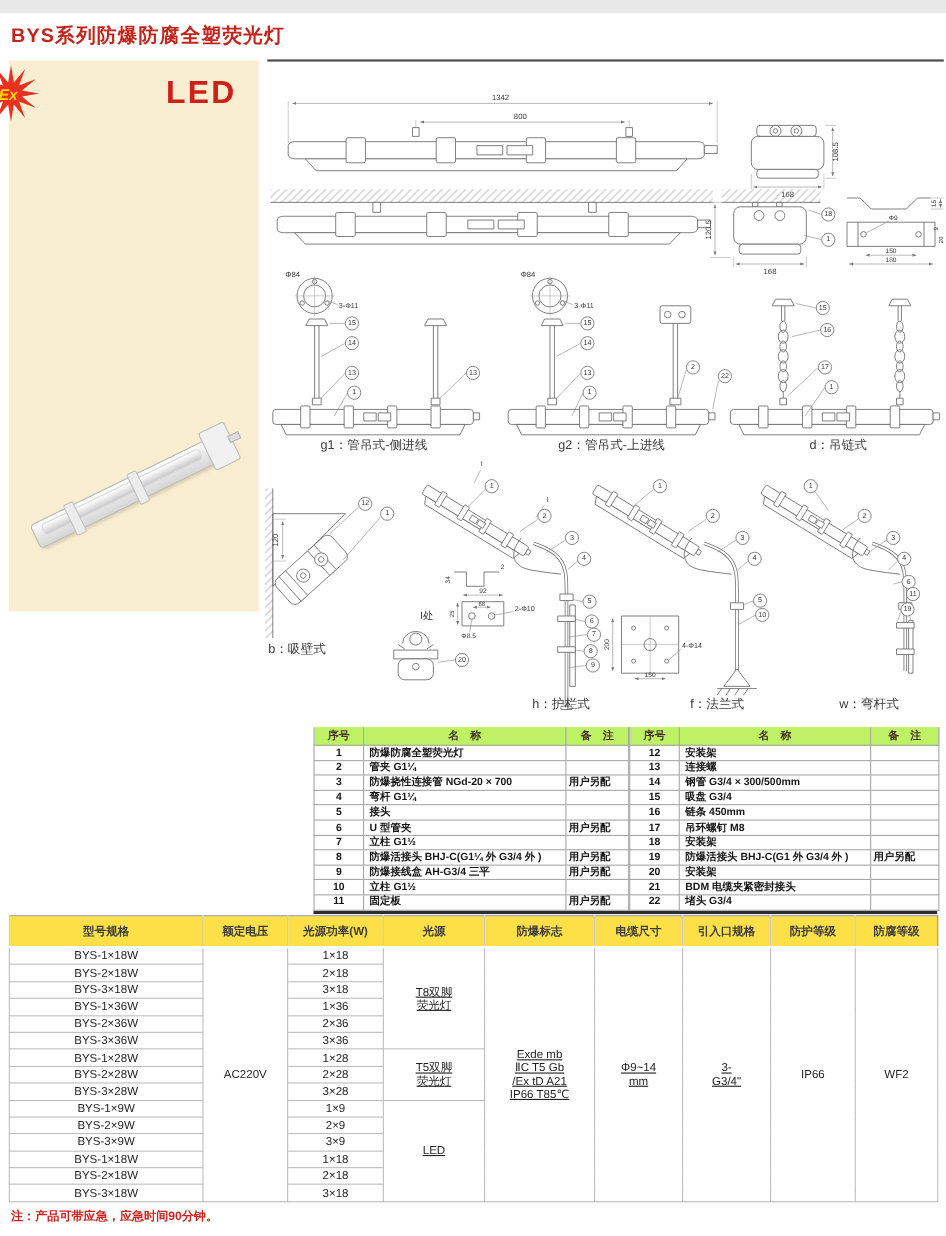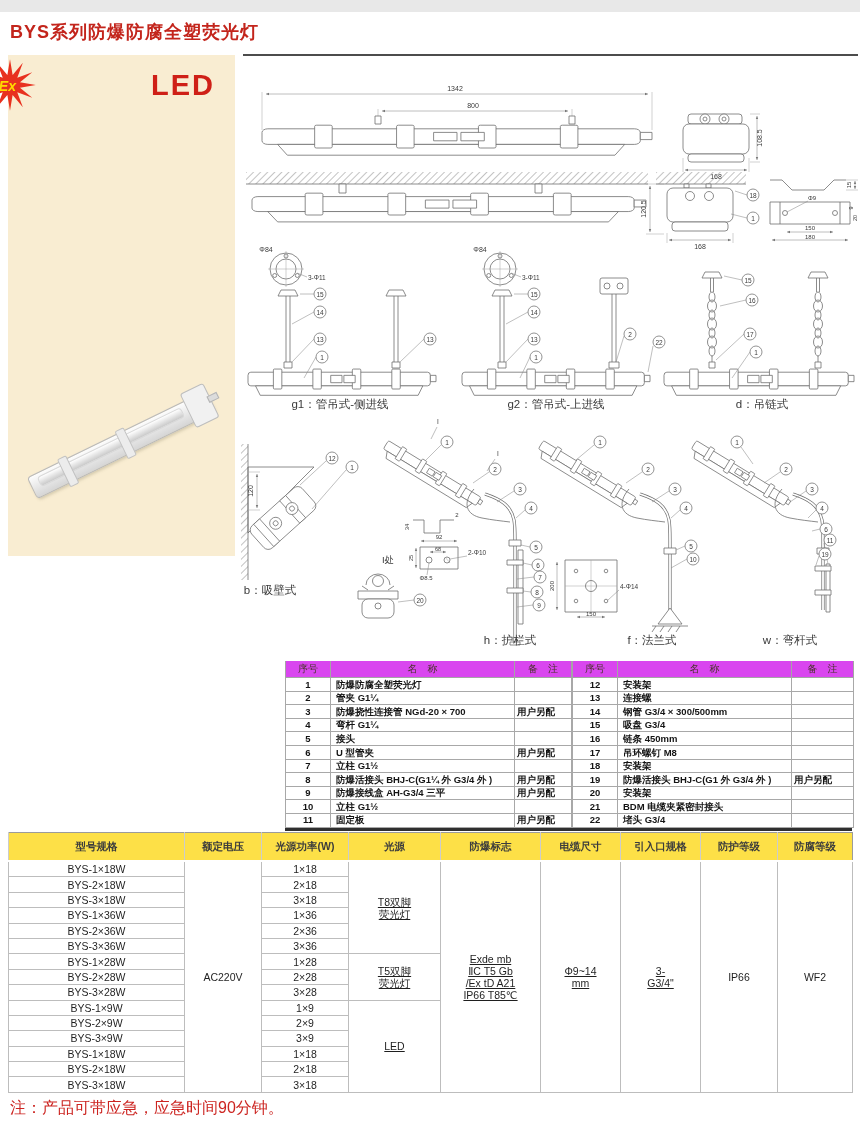--- a/index.html
+++ b/index.html
@@ -42,33 +42,33 @@
   .dm6{font-size:6px;text-anchor:middle;}
   .dm55{font-size:5.5px;text-anchor:middle;}
   .lbl{font-size:6.5px;}
   .cap{font-size:11.5px;text-anchor:middle;fill:#1c1c1c;}
   .izh{font-size:9.5px;text-anchor:middle;fill:#2a2a2a;}
 
   
   #parts-wrap{position:absolute;left:285px;top:649px;width:567px;display:flex;border-bottom:3px solid #2f2f2f;}
   table{border-collapse:collapse;}
   .parts{table-layout:fixed;}
-  .parts th{background:#d946ef;font-size:10px;font-weight:normal;color:#4a342c;height:16px;border:1px solid #a5a5a5;border-top:none;padding:0;}
+  .parts th{background:#bef264;font-size:10px;font-weight:bold;color:#4a342c;height:16px;border:1px solid #a5a5a5;border-top:none;padding:0;}
   .parts td{height:12.6px;font-size:9.5px;font-weight:bold;color:#141414;border:1px solid #a8a8a8;padding:0 2px;line-height:1;}
   .parts .c-no{text-align:center;}
   .parts .c-name{text-align:left;padding-left:5px;}
   .parts .c-note{}
 
   
   #spec{position:absolute;left:8px;top:820px;width:844px;table-layout:fixed;border:1px solid #9b9b9b;}
   #spec th{background:#fde047;height:27px;font-size:10.5px;font-weight:bold;color:#3c3c3c;border-left:1px solid #cccccc;border-bottom:2px solid #ffffff;padding:0;}
   #spec td{height:14.4px;font-size:10.5px;color:#1f1f1f;text-align:center;border:1px solid #bdbdbd;padding:0;line-height:1.15;}
   .pre{white-space:pre-line;text-decoration:underline;}
 
-  #page-note{position:absolute;left:10px;top:1086px;font-size:16px;font-weight:normal;color:#cc2420;}
+  #page-note{position:absolute;left:10px;top:1086px;font-size:11px;font-weight:bold;color:#cc2420;}
 </style>
 </head>
 <body>
 
 <div id="page">
 
   <div id="page-title">BYS系列防爆防腐全塑荧光灯</div>
   <div id="title-rule"></div>
 
   <div id="brand-panel">

